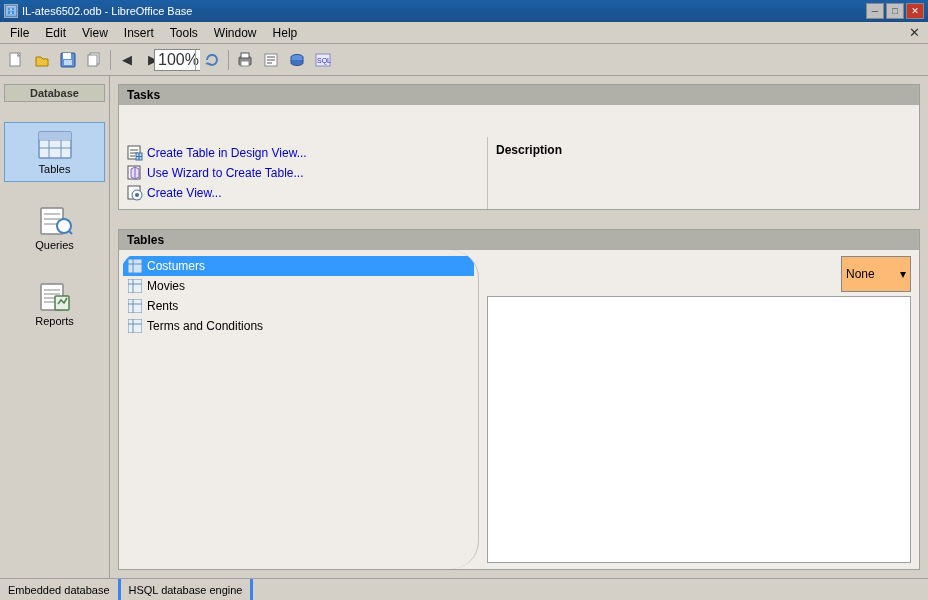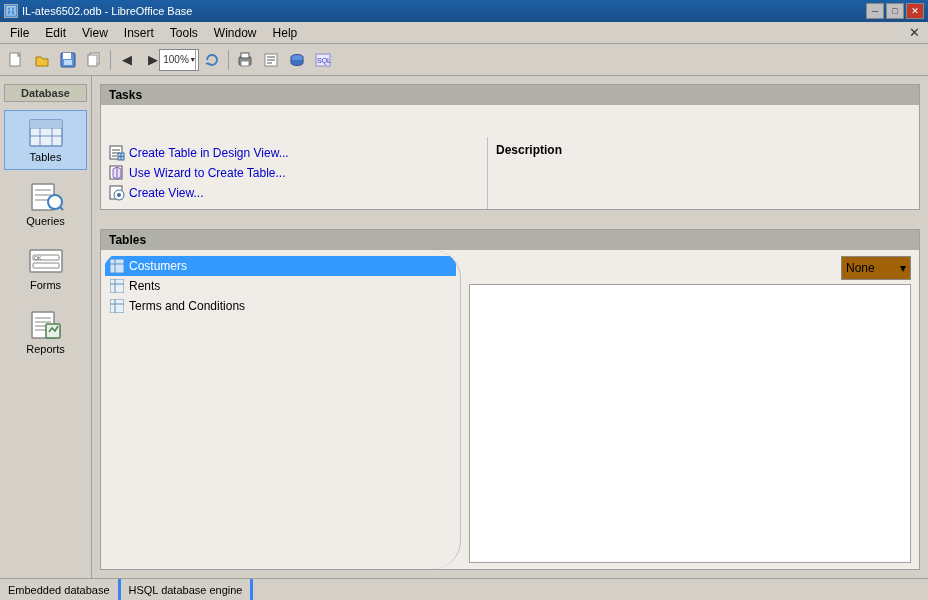--- a/index.html
+++ b/index.html
@@ -123,27 +123,27 @@
     }
 
     
     .main-layout {
       display: flex;
       height: calc(600px - 22px - 22px - 32px - 22px);
     }
 
     
     .sidebar {
-      width: 92px;
+      width: 110px;
       background: #d4d0c8;
       border-right: 1px solid #a0a0a0;
       padding: 8px 4px;
       display: flex;
       flex-direction: column;
-      gap: 4px;
+      gap: 16px;
     }
     .sidebar-section-label {
       font-size: 11px;
       font-weight: bold;
       color: #333;
       padding: 2px 4px;
       text-align: center;
       background: #c8c8b8;
       border: 1px solid #a0a0a0;
       margin-bottom: 4px;
@@ -284,24 +284,24 @@
       gap: 4px;
     }
     .preview-dropdown {
       display: flex;
       align-items: center;
       justify-content: flex-end;
       gap: 2px;
     }
     .dropdown-select {
       border: 1px solid #888;
-      background: #a16207;
+      background: #fdba74;
       padding: 1px 4px;
       font-size: 12px;
-      height: 24px;
+      height: 36px;
       width: 70px;
       display: flex;
       align-items: center;
       justify-content: space-between;
     }
     .preview-box {
       flex: 1;
       border: 1px solid #a0a0a0;
       background: white;
     }
@@ -375,21 +375,21 @@
         <rect x="4" y="1" width="9" height="11" fill="white" stroke="#888" stroke-width="1"></rect>
         <rect x="2" y="3" width="9" height="11" fill="white" stroke="#888" stroke-width="1"></rect>
       </svg>
   </div>
   <div class="toolbar-separator"></div>
 
   <div class="toolbar-btn">◀</div>
   <div class="toolbar-btn">▶</div>
   <div class="toolbar-btn">
     <div class="toolbar-combo">
-      <span style="font-size:10px">100%</span>
+      <span style="font-size:16px">100%</span>
       <span style="font-size:8px">▾</span>
     </div>
   </div>
   <div class="toolbar-separator"></div>
   <div class="toolbar-btn">
     <svg width="16" height="16" viewBox="0 0 16 16">
         <path d="M3 8a5 5 0 1 1 1.5 3.5" fill="none" stroke="#4080c0" stroke-width="2"></path>
         <polyline points="1,12 4,10 6,13" fill="#4080c0"></polyline>
       </svg>
   </div>
@@ -450,31 +450,20 @@
           <line x1="7" y1="8" x2="23" y2="8" stroke="#888" stroke-width="1"></line>
           <line x1="7" y1="13" x2="23" y2="13" stroke="#888" stroke-width="1"></line>
           <line x1="7" y1="18" x2="23" y2="18" stroke="#888" stroke-width="1"></line>
           <circle cx="27" cy="20" r="7" fill="white" stroke="#4080c0" stroke-width="2"></circle>
           <line x1="32" y1="25" x2="35" y2="28" stroke="#4080c0" stroke-width="2"></line>
         </svg>
       </div>
       <span class="sidebar-label">Queries</span>
     </div>
 
-    <div class="sidebar-item">
-      <div class="sidebar-icon">
-        <svg width="36" height="30" viewBox="0 0 36 30">
-          <rect x="2" y="4" width="32" height="22" rx="1" fill="white" stroke="#888" stroke-width="1.5"></rect>
-          <rect x="5" y="9" width="26" height="5" rx="1" fill="white" stroke="#888" stroke-width="1"></rect>
-          <rect x="5" y="17" width="26" height="5" rx="1" fill="white" stroke="#888" stroke-width="1"></rect>
-          <text x="6" y="14" font-size="5" fill="#555">OK</text>
-        </svg>
-      </div>
-      <span class="sidebar-label">Forms</span>
-    </div>
 
     <div class="sidebar-item">
       <div class="sidebar-icon">
         <svg width="36" height="30" viewBox="0 0 36 30">
           <rect x="4" y="2" width="22" height="26" rx="1" fill="white" stroke="#888" stroke-width="1.5"></rect>
           <line x1="7" y1="8" x2="23" y2="8" stroke="#888" stroke-width="1"></line>
           <line x1="7" y1="12" x2="23" y2="12" stroke="#888" stroke-width="1"></line>
           <line x1="7" y1="16" x2="23" y2="16" stroke="#888" stroke-width="1"></line>
           <line x1="7" y1="20" x2="18" y2="20" stroke="#888" stroke-width="1"></line>
           <rect x="18" y="14" width="14" height="14" rx="1" fill="#e8f0e8" stroke="#508050" stroke-width="1.5"></rect>
@@ -547,30 +536,40 @@
             <span>Costumers</span>
           </div>
           <div class="table-item">
             <div class="table-item-icon">
               <svg width="14" height="14" viewBox="0 0 14 14">
                 <rect x="0" y="0" width="14" height="14" rx="1" fill="#e8f0f8" stroke="#7090b0" stroke-width="1"></rect>
                 <line x1="0" y1="5" x2="14" y2="5" stroke="#7090b0" stroke-width="1"></line>
                 <line x1="5" y1="0" x2="5" y2="14" stroke="#7090b0" stroke-width="1"></line>
               </svg>
             </div>
-            <span>Rents</span>
+            <span>Movies</span>
           </div>
           <div class="table-item">
             <div class="table-item-icon">
               <svg width="14" height="14" viewBox="0 0 14 14">
                 <rect x="0" y="0" width="14" height="14" rx="1" fill="#e8f0f8" stroke="#7090b0" stroke-width="1"></rect>
                 <line x1="0" y1="5" x2="14" y2="5" stroke="#7090b0" stroke-width="1"></line>
                 <line x1="5" y1="0" x2="5" y2="14" stroke="#7090b0" stroke-width="1"></line>
               </svg>
             </div>
+            <span>Rents</span>
+          </div>
+          <div class="table-item">
+            <div class="table-item-icon">
+              <svg width="14" height="14" viewBox="0 0 14 14">
+                <rect x="0" y="0" width="14" height="14" rx="1" fill="#e8f0f8" stroke="#7090b0" stroke-width="1"></rect>
+                <line x1="0" y1="5" x2="14" y2="5" stroke="#7090b0" stroke-width="1"></line>
+                <line x1="5" y1="0" x2="5" y2="14" stroke="#7090b0" stroke-width="1"></line>
+              </svg>
+            </div>
             <span>Terms and Conditions</span>
           </div>
         </div>
         <div class="tables-preview">
           <div class="preview-dropdown">
             <div class="dropdown-select">
               <span>None</span>
               <span>▾</span>
             </div>
           </div>

